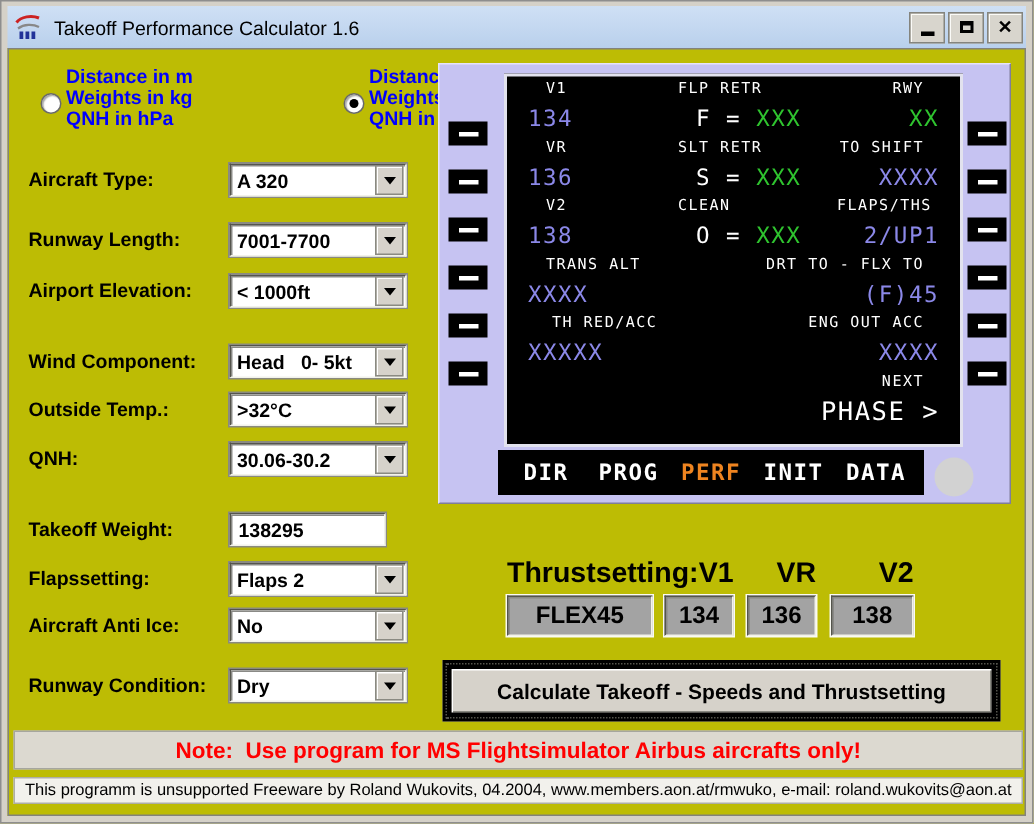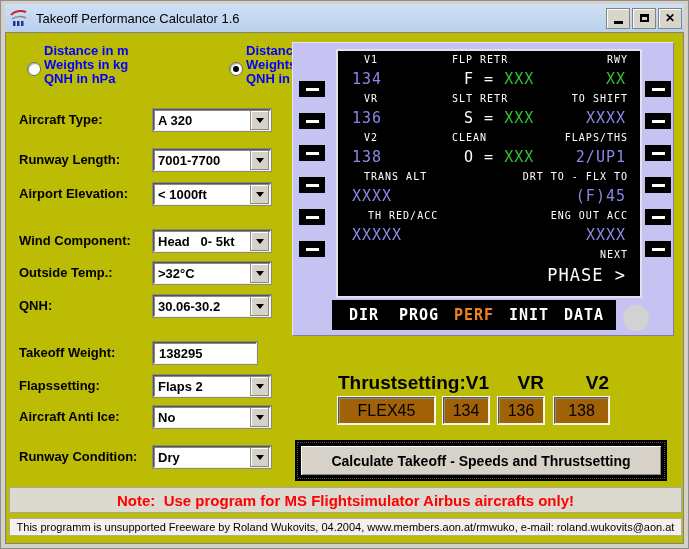--- a/index.html
+++ b/index.html
@@ -43,34 +43,34 @@
   .lsk b{display:block;width:13px;height:3px;background:#fff;}
   .screen{position:absolute;left:43px;top:6px;width:302px;height:242px;background:#000;
     border:2px solid #e2e2ee;box-sizing:content-box;padding-top:3px;
     font-family:"DejaVu Sans Mono",monospace;}
   .srow{display:flex;width:100%;}
   .srow.lab{height:16px;font-size:10px;letter-spacing:1px;color:#fff;}
   .srow.val{height:23px;font-size:15px;letter-spacing:1px;}
   .c1{flex:0 0 108px;box-sizing:border-box;}
   .c2{flex:0 0 112px;box-sizing:border-box;}
   .c3{flex:1;text-align:right;box-sizing:border-box;}
-  .lab .c1{padding-left:26px;} .lab .c2{padding-left:6px;} .lab .c3{padding-right:12px;}
+  .lab .c1{padding-left:26px;} .lab .c2{padding-left:6px;} .lab .c3{padding-right:24px;}
   .val .c1{padding-left:14px;} .val .c2{padding-left:18px;} .val .c3{padding-right:14px;}
   .blue{color:var(--screen-blue,#8b88e8);} .green{color:var(--screen-green,#2fc42f);} .white{color:#fff;}
   .phase{font-size:17px;}
   .fkey{position:absolute;top:257px;width:64px;height:30px;background:#000;color:#fff;
     display:flex;align-items:center;justify-content:center;font-size:15px;font-weight:bold;
     font-family:"DejaVu Sans Mono",monospace;letter-spacing:1px;}
   .fkey.active{color:var(--perf-orange,#ee8420);}
   .knob{position:absolute;left:330px;top:262px;width:26px;height:26px;border-radius:50%;background:#d2d2d2;}
   
   .thdr{position:absolute;top:339px;font-size:19px;font-weight:bold;color:#000;text-align:right;}
-  .speedbox{position:absolute;top:364px;height:27px;background:#a16207;box-sizing:border-box;
+  .speedbox{position:absolute;top:364px;height:27px;background:#a3a3a3;box-sizing:border-box;
     border:1px solid;border-color:#55554d #f2f2ea #f2f2ea #55554d;box-shadow:0 0 0 1px #fafaf2, inset 1px 1px 0 #8a8a86;
-    font-size:16px;font-weight:normal;display:flex;align-items:center;justify-content:center;}
+    font-size:16px;font-weight:bold;display:flex;align-items:center;justify-content:center;}
   .calc{position:absolute;left:289px;top:407px;width:360px;height:29px;background:#d6d2ca;
     border:6px solid #000000;box-shadow:inset 1px 1px 0 #fff, inset -1px -1px 0 #888880;
     font-size:14px;font-weight:bold;color:#000;display:flex;align-items:center;justify-content:center;
     outline:1px dotted #55554d;outline-offset:-3px;font-family:"Liberation Sans",sans-serif;}
   
   .note{position:absolute;left:3px;top:454px;width:673px;height:26px;background:#dcd9d0;
     border:1px solid #a6a69e;box-sizing:border-box;display:flex;align-items:center;justify-content:center;
     color:var(--note-red,#ff0000);font-size:15px;font-weight:bold;white-space:pre;}
   .statusbar{position:absolute;left:3px;top:485px;width:673px;height:18px;background:#f2f1ec;
     border:1px solid #aeaea6;box-sizing:border-box;display:flex;align-items:center;justify-content:center;

